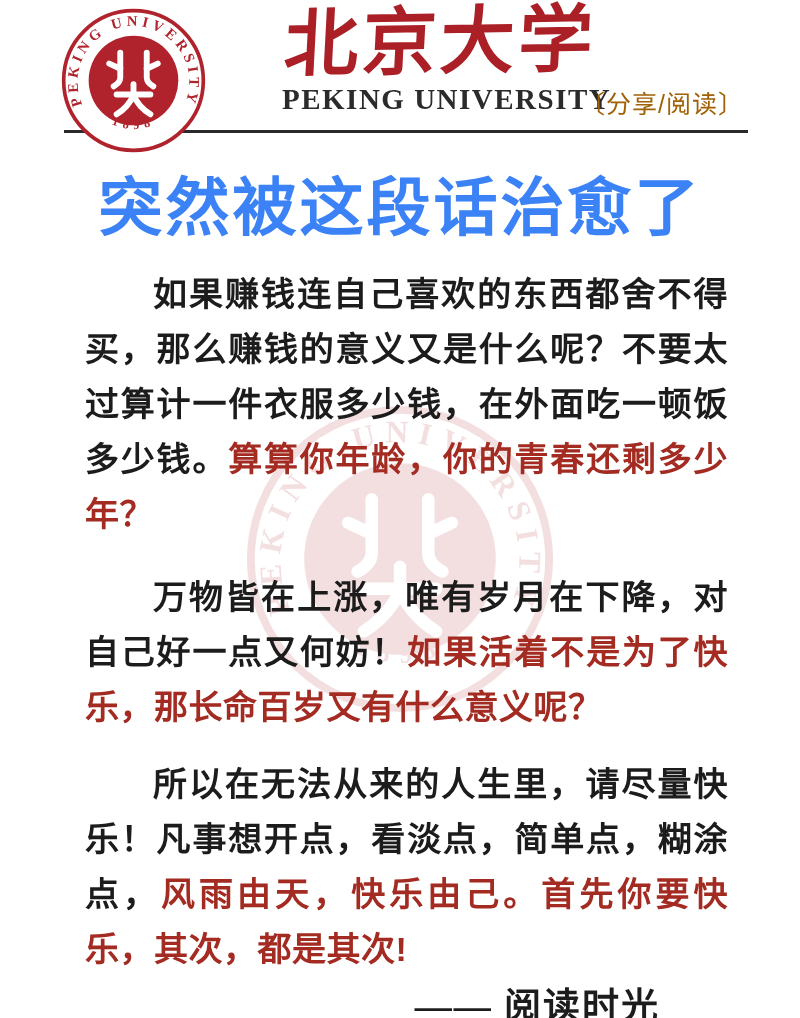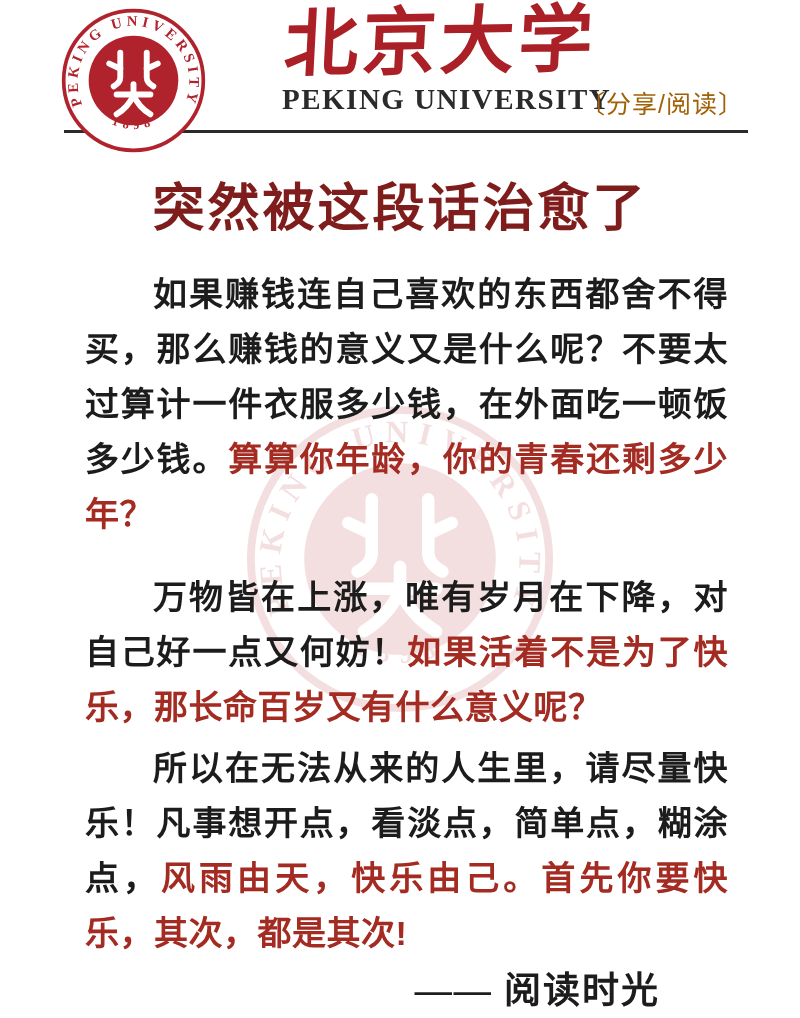--- a/index.html
+++ b/index.html
@@ -36,33 +36,33 @@
   
   .watermark{
     position:absolute;left:243px;top:402px;width:314px;height:314px;
     opacity:0.14;pointer-events:none;z-index:0;
   }
   .watermark svg{width:100%;height:100%;display:block;}
   
   .article{position:relative;z-index:1;}
   .title{
     margin:44px 0 0;text-align:center;
-    font-size:52px;line-height:62px;font-weight:900;
-    color:#7f1d1d;letter-spacing:3px;
+    font-size:64px;line-height:62px;font-weight:900;
+    color:#3b82f6;letter-spacing:3px;
   }
   .body{padding:0 72px 0 85px;}
   .para{
     margin:20px 0 0;
     font-size:34px;line-height:55px;font-weight:700;
     color:#1c1c1c;text-align:justify;text-indent:2em;
     letter-spacing:0.5px;
   }
   .para.first{margin-top:28px;}
   .para.second{margin-top:28px;}
-  .para.third{margin-top:6px;}
+  .para.third{margin-top:22px;}
   .seg-red{color:#a32b22;}
   .signature{
     margin:9px 140px 0 0;text-align:right;
     font-family:"Liberation Serif", serif;
     font-size:37px;line-height:42px;font-weight:700;color:#1c1c1c;
     letter-spacing:2px;
   }
   
   .seal-ring-text{
     font-family:"Liberation Serif", serif;

